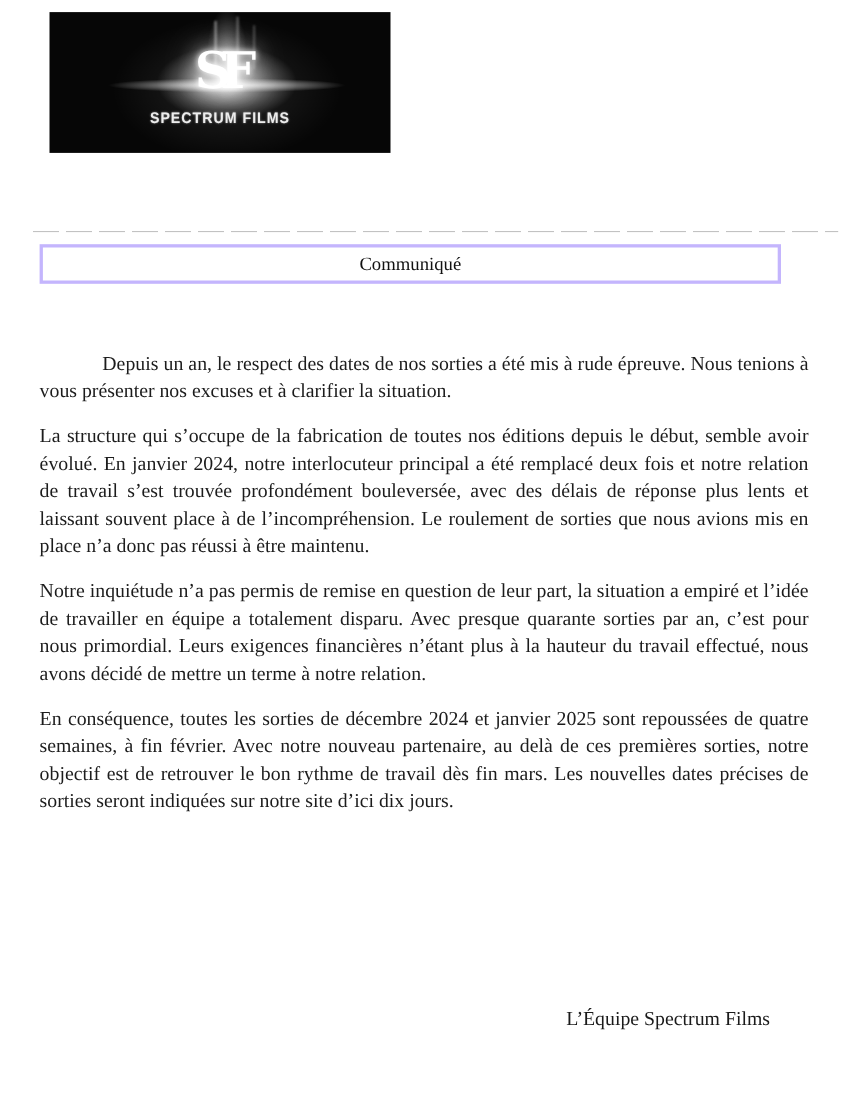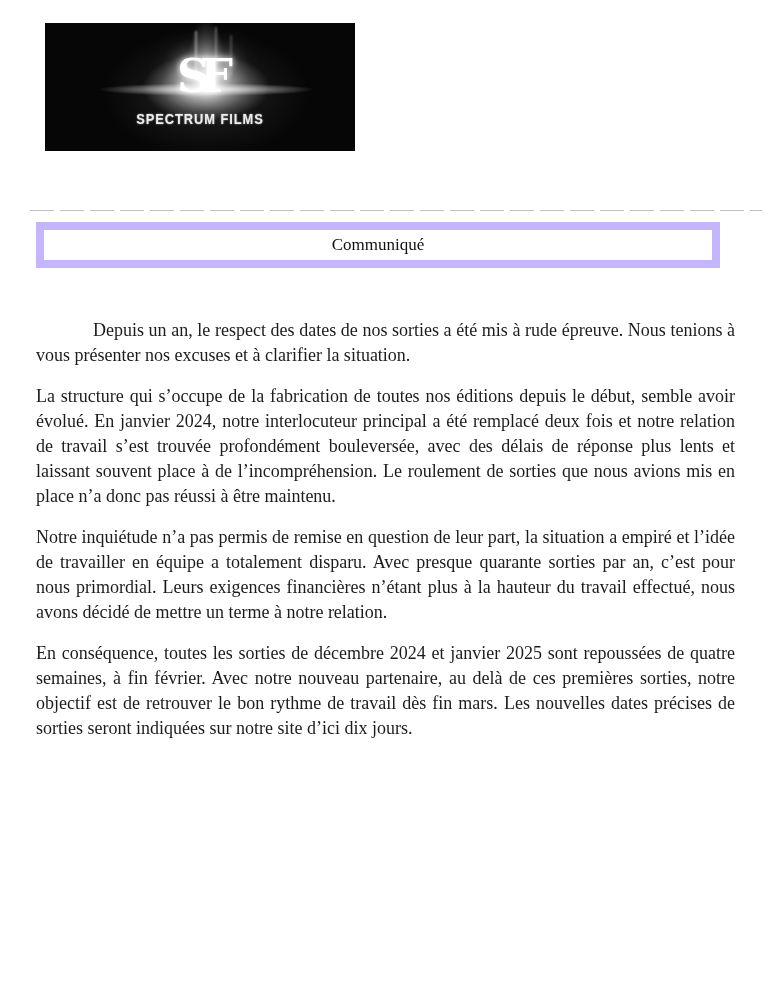--- a/index.html
+++ b/index.html
@@ -7,21 +7,21 @@
     position:relative;
     width:770px; height:1001px;
     background:#ffffff;
     font-family:"Liberation Serif", serif;
     color:#1f1f1f;
     overflow:hidden;
   }
 
   
   .logo {
-    position:absolute; left:45px; top:23px;
+    position:absolute; left:45px; top:11px;
     width:310px; height:128px;
     background:#060606;
     overflow:hidden;
   }
   .logo-glow {
     position:absolute; inset:0;
     background:
       radial-gradient(ellipse 26px 60px at 52% 30%, rgba(255,255,255,0.38), transparent 70%),
       radial-gradient(ellipse 150px 9px  at 52% 52%, rgba(255,255,255,0.85), transparent 72%),
       radial-gradient(ellipse 85px 45px at 52% 50%, rgba(255,255,255,0.80), rgba(255,255,255,0.18) 55%, transparent 75%),
@@ -59,21 +59,21 @@
     position:absolute; top:146px; right:70px;
     font-size:18px; color:#1a1a1a;
   }
   .dashed-rule {
     position:absolute; top:210px; left:30px; width:732px; height:1px;
     background:repeating-linear-gradient(90deg, #c2c2c2 0 24px, transparent 24px 30px);
   }
   .notice-box {
     position:absolute; top:222px; left:36px;
     width:668px; height:30px;
-    border:8px solid #c4b5fd;
+    border:3px solid #c4b5fd;
     background:#ffffff;
     display:flex; align-items:center; justify-content:center;
     font-size:17px; color:#111111;
   }
 
   
   .body-text {
     position:absolute; top:302px; left:36px; width:699px;
     font-size:18px; line-height:25px;
     text-align:justify;
@@ -108,14 +108,15 @@
     <span>Communiqué</span>
   </div>
 
   <div class="body-text">
     <p class="indent">Depuis un an, le respect des dates de nos sorties a été mis à rude épreuve. Nous tenions à vous présenter nos excuses et à clarifier la situation.</p>
     <p>La structure qui s’occupe de la fabrication de toutes nos éditions depuis le début, semble avoir évolué. En janvier 2024, notre interlocuteur principal a été remplacé deux fois et notre relation de travail s’est trouvée profondément bouleversée, avec des délais de réponse plus lents et laissant souvent place à de l’incompréhension. Le roulement de sorties que nous avions mis en place n’a donc pas réussi à être maintenu.</p>
     <p>Notre inquiétude n’a pas permis de remise en question de leur part, la situation a empiré et l’idée de travailler en équipe a totalement disparu. Avec presque quarante sorties par an, c’est pour nous primordial. Leurs exigences financières n’étant plus à la hauteur du travail effectué, nous avons décidé de mettre un terme à notre relation.</p>
     <p>En conséquence, toutes les sorties de décembre 2024 et janvier 2025 sont repoussées de quatre semaines, à fin février. Avec notre nouveau partenaire, au delà de ces premières sorties, notre objectif est de retrouver le bon rythme de travail dès fin mars. Les nouvelles dates précises de sorties seront indiquées sur notre site d’ici dix jours.</p>
   </div>
 
+  <div class="signature">L’Équipe Spectrum Films</div>
 
 </div>
 
 </body></html>

